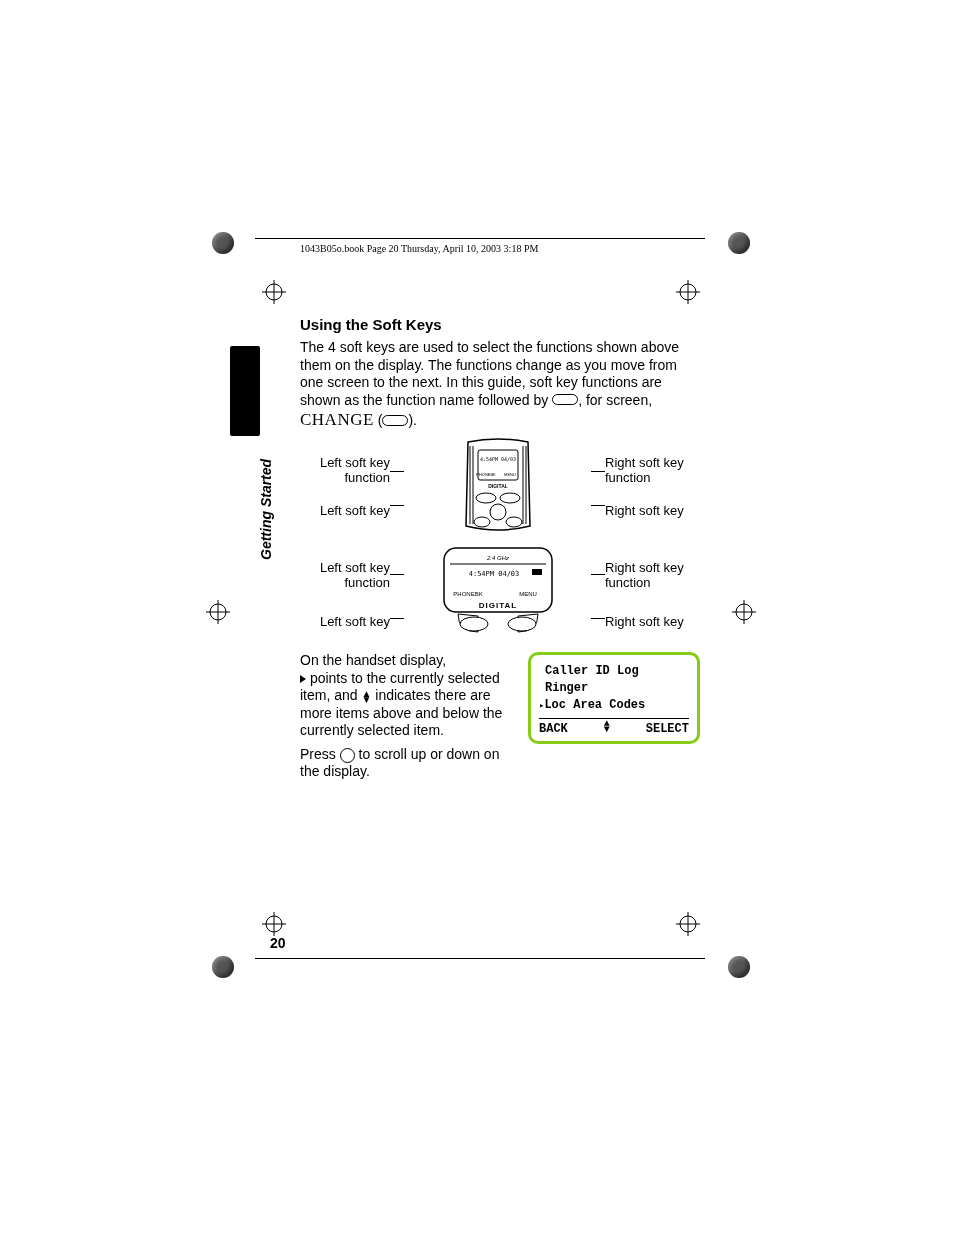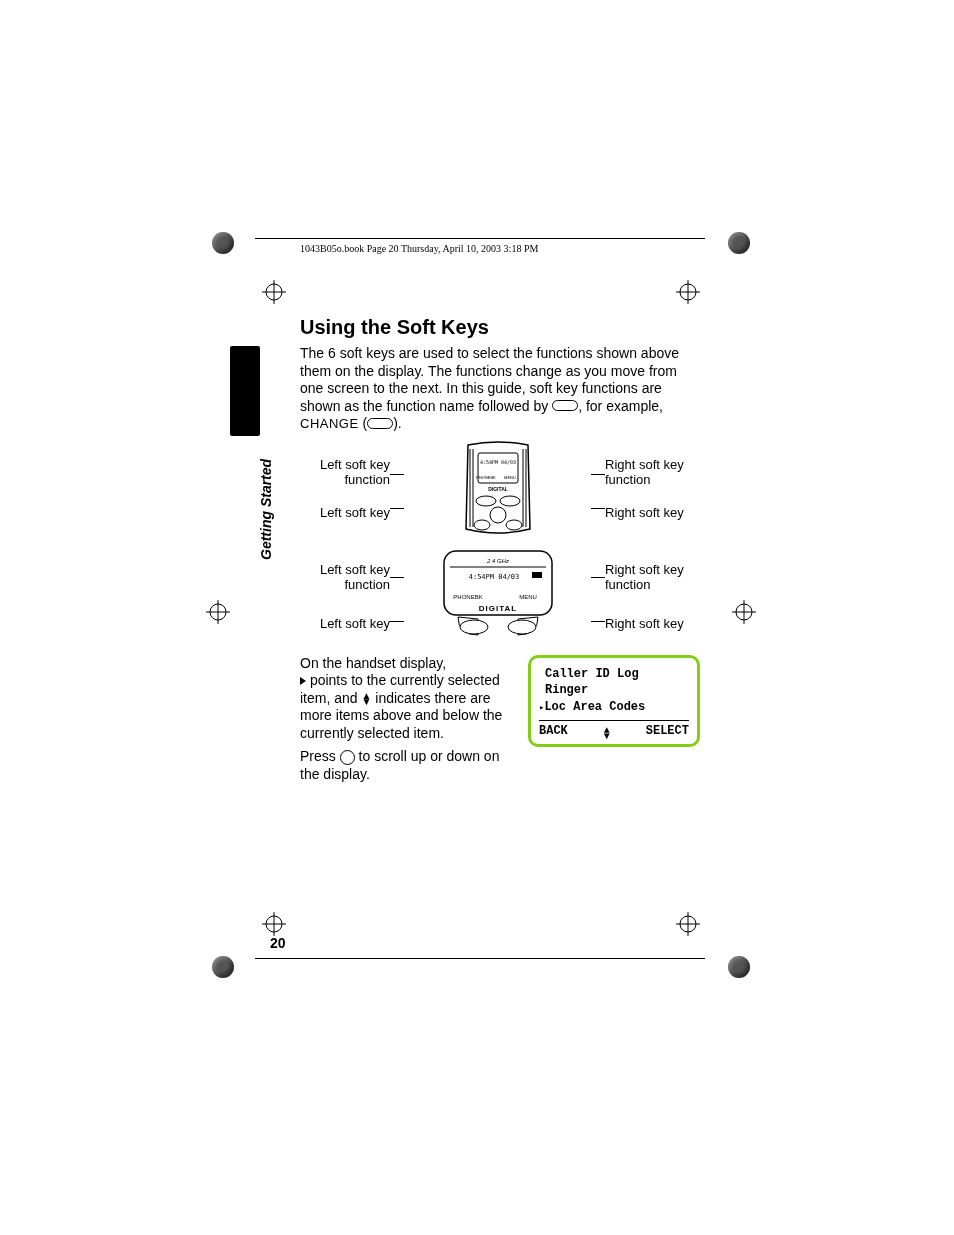--- a/index.html
+++ b/index.html
@@ -38,37 +38,37 @@
     position: absolute;
     left: 258px;
     top: 560px;
     transform: rotate(-90deg);
     transform-origin: left top;
     font-weight: bold;
     font-style: italic;
     font-size: 14px;
   }
   h3.section {
-    font-size: 20px;
+    font-size: 15px;
     font-weight: bold;
     margin: 0 0 6px 0;
   }
   h4.sub {
     font-size: 14px;
     font-weight: bold;
     margin: 14px 0 4px 0;
   }
   p.body {
     font-size: 14px;
     line-height: 1.25;
     margin: 0 0 6px 0;
   }
   .ocr {
-    font-family: Liberation Sans, sans-serif;
-    font-size: 13px;
+    font-family: Liberation Serif, serif;
+    font-size: 17px;
     letter-spacing: 0.5px;
   }
   .diagram {
     margin: 4px 0 8px 0;
   }
   .handset-svg, .base-svg { display: block; margin: 0 auto; }
   .nav-flex { display: flex; gap: 14px; align-items: flex-start; margin-top: 6px;}
   .nav-text { flex: 1; font-size: 14px; line-height: 1.25; }
   .phone-screen {
     width: 150px;
@@ -77,21 +77,21 @@
     padding: 8px 8px 4px 8px;
     font-family: "Courier New", monospace;
     font-weight: bold;
     font-size: 12px;
     line-height: 1.4;
   }
   .phone-screen hr {
     border: none; border-top: 1px solid #000; margin: 4px 0 2px 0;
   }
   .phone-softrow {
-    display: flex; justify-content: space-between; align-items: flex-end;
+    display: flex; justify-content: space-between; align-items: flex-start;
     font-size: 12px;
   }
   .pagenum {
     position: absolute;
     left: 270px;
     top: 935px;
     font-weight: bold;
     font-size: 14px;
   }
   .softkey-icon {
@@ -158,21 +158,21 @@
 
 <div class="black-tab"></div>
 <div class="side-label">Getting Started</div>
 
 <div class="header-line">1043B05o.book  Page 20  Thursday, April 10, 2003  3:18 PM</div>
 
 <div class="page">
 
   <h3 class="section" style="margin-top:64px;">Using the Soft Keys</h3>
   <p class="body">
-    <span>The 6 soft keys are used to select the functions shown above them on the display. The functions change as you move from one screen to the next. In this guide, soft key functions are shown as the function name followed by </span><span class="softkey-icon"></span><span>, for example, </span><span class="ocr">CHANGE</span><span> (</span><span class="softkey-icon"></span><span>).</span>
+    <span>The 4 soft keys are used to select the functions shown above them on the display. The functions change as you move from one screen to the next. In this guide, soft key functions are shown as the function name followed by </span><span class="softkey-icon"></span><span>, for screen, </span><span class="ocr">CHANGE</span><span> (</span><span class="softkey-icon"></span><span>).</span>
   </p>
 
   <div class="diagram">
     <div style="display:flex; align-items:center; justify-content:center;">
       <div style="width:90px; text-align:right; font-size:13px;">
         <div style="margin-bottom:18px;">Left soft key function</div>
         <div>Left soft key</div>
       </div>
       <div style="width:14px; height:50px; position:relative;">
         <div style="position:absolute; top:10px; left:0; width:14px; height:1px; background:#000;"></div>

